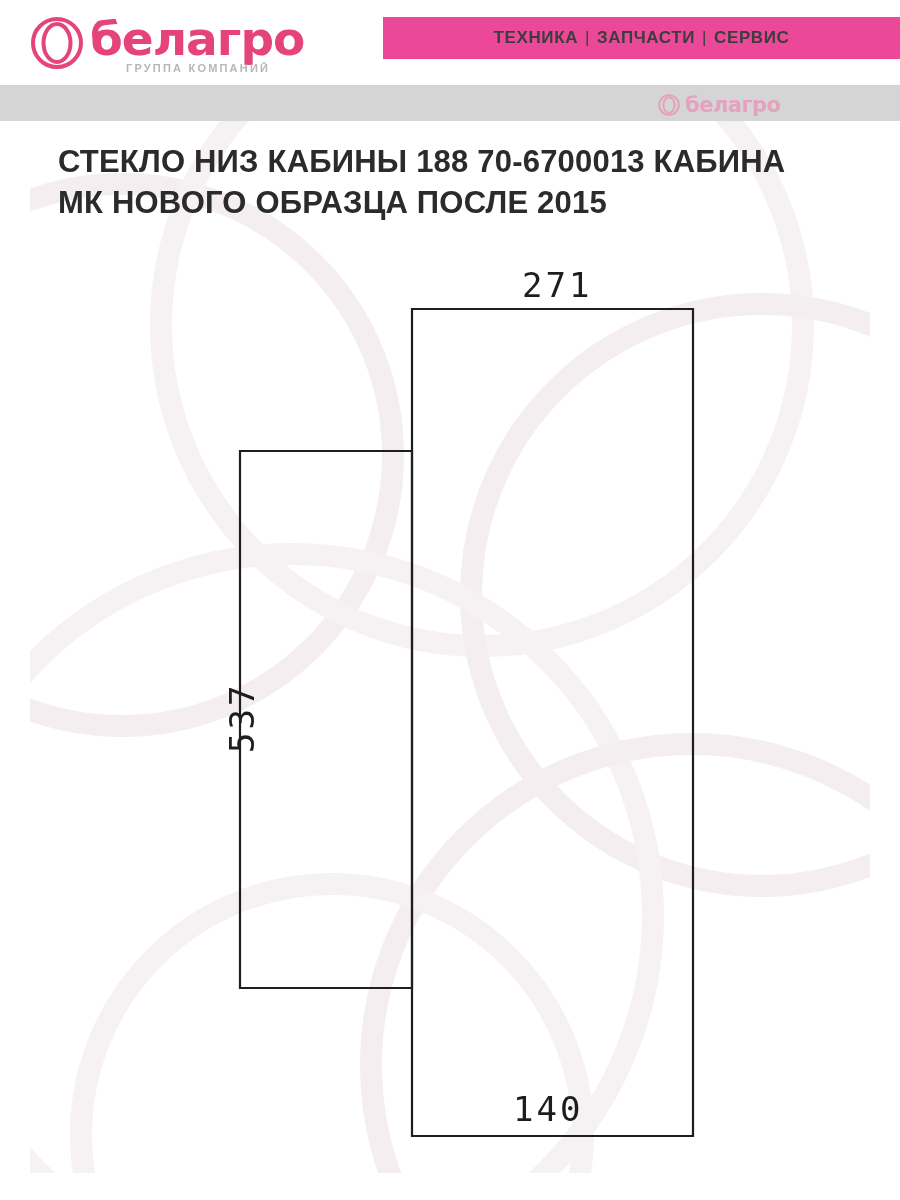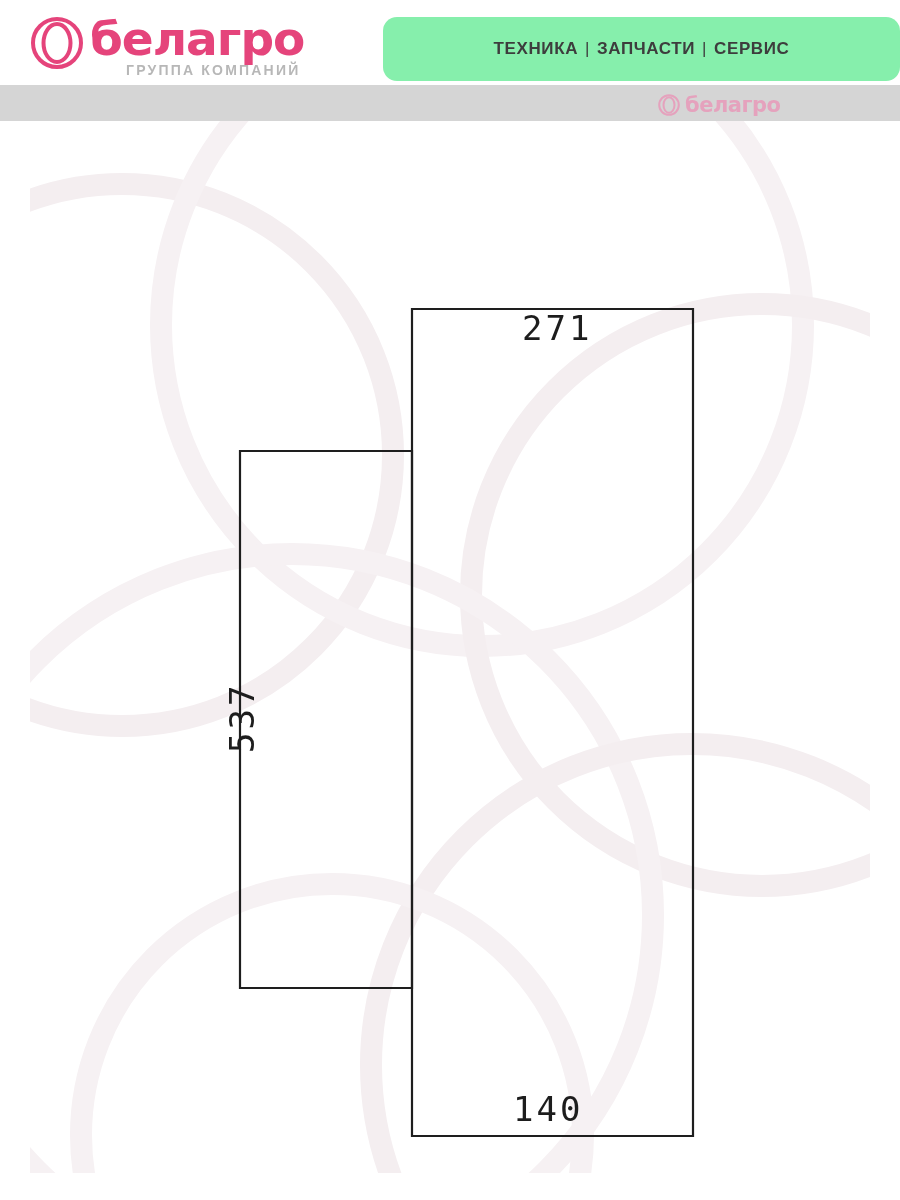--- a/index.html
+++ b/index.html
@@ -55,38 +55,37 @@
     font-weight: bold;
     color: #e5447b;
     letter-spacing: -1px;
     line-height: 54px;
     font-family: "DejaVu Sans", sans-serif;
   }
   .logo-sub {
     position: absolute;
     left: 96px;
     top: 48px;
-    font-size: 14px;
+    font-size: 11px;
     font-weight: bold;
     letter-spacing: 2.2px;
     color: #b7b7b7;
     font-family: "Liberation Sans", sans-serif;
   }
 
   .navbar {
     position: absolute;
     left: 383px;
     top: 17px;
     width: 517px;
-    height: 64px;
-    background: #86efac;
+    height: 42px;
+    background: #ec4899;
     display: flex;
     align-items: center;
     justify-content: center;
-    border-radius: 14px;
   }
   .navbar-inner {
     font-size: 17px;
     font-weight: bold;
     color: #3d3d3d;
     letter-spacing: 0.6px;
     white-space: nowrap;
   }
   .nav-sep {
     color: #3d3d3d;
@@ -248,30 +247,31 @@
 
     <div class="watermark">
       <div class="wm-ring" style="left:-190px; top:60px;  width:520px; height:520px;"></div>
       <div class="wm-ring wm-ring2" style="left:120px; top:-120px; width:620px; height:620px;"></div>
       <div class="wm-ring" style="left:430px; top:180px; width:560px; height:560px;"></div>
       <div class="wm-ring wm-ring2" style="left:-110px; top:430px; width:700px; height:700px;"></div>
       <div class="wm-ring" style="left:330px; top:620px; width:620px; height:620px;"></div>
       <div class="wm-ring wm-ring2" style="left:40px; top:760px; width:480px; height:480px;"></div>
     </div>
 
+    <div class="title">СТЕКЛО НИЗ КАБИНЫ 188 70-6700013 КАБИНА МК НОВОГО ОБРАЗЦА ПОСЛЕ 2015</div>
 
     <svg class="drawing" viewBox="0 0 840 1060">
 
       <path d="M382 196 L663 196 L663 1023 L382 1023 Z" fill="none" stroke="#1e1e1e" stroke-width="2.2"></path>
 
       <path d="M210 338 L382 338 L382 875 L210 875 Z" fill="none" stroke="#1e1e1e" stroke-width="2.2"></path>
     </svg>
 
     <div class="drawing">
-      <div class="dim-label" style="left:492px; top:152px;margin-top:43px;">271</div>
+      <div class="dim-label" style="left:492px; top:152px;">271</div>
       <div class="dim-label dim-vert" style="left:192px; top:640px;">537</div>
       <div class="dim-label" style="left:483px; top:976px;">140</div>
     </div>
 
   </div>
 
   <div class="bottombar"></div>
 
 </div>
 

